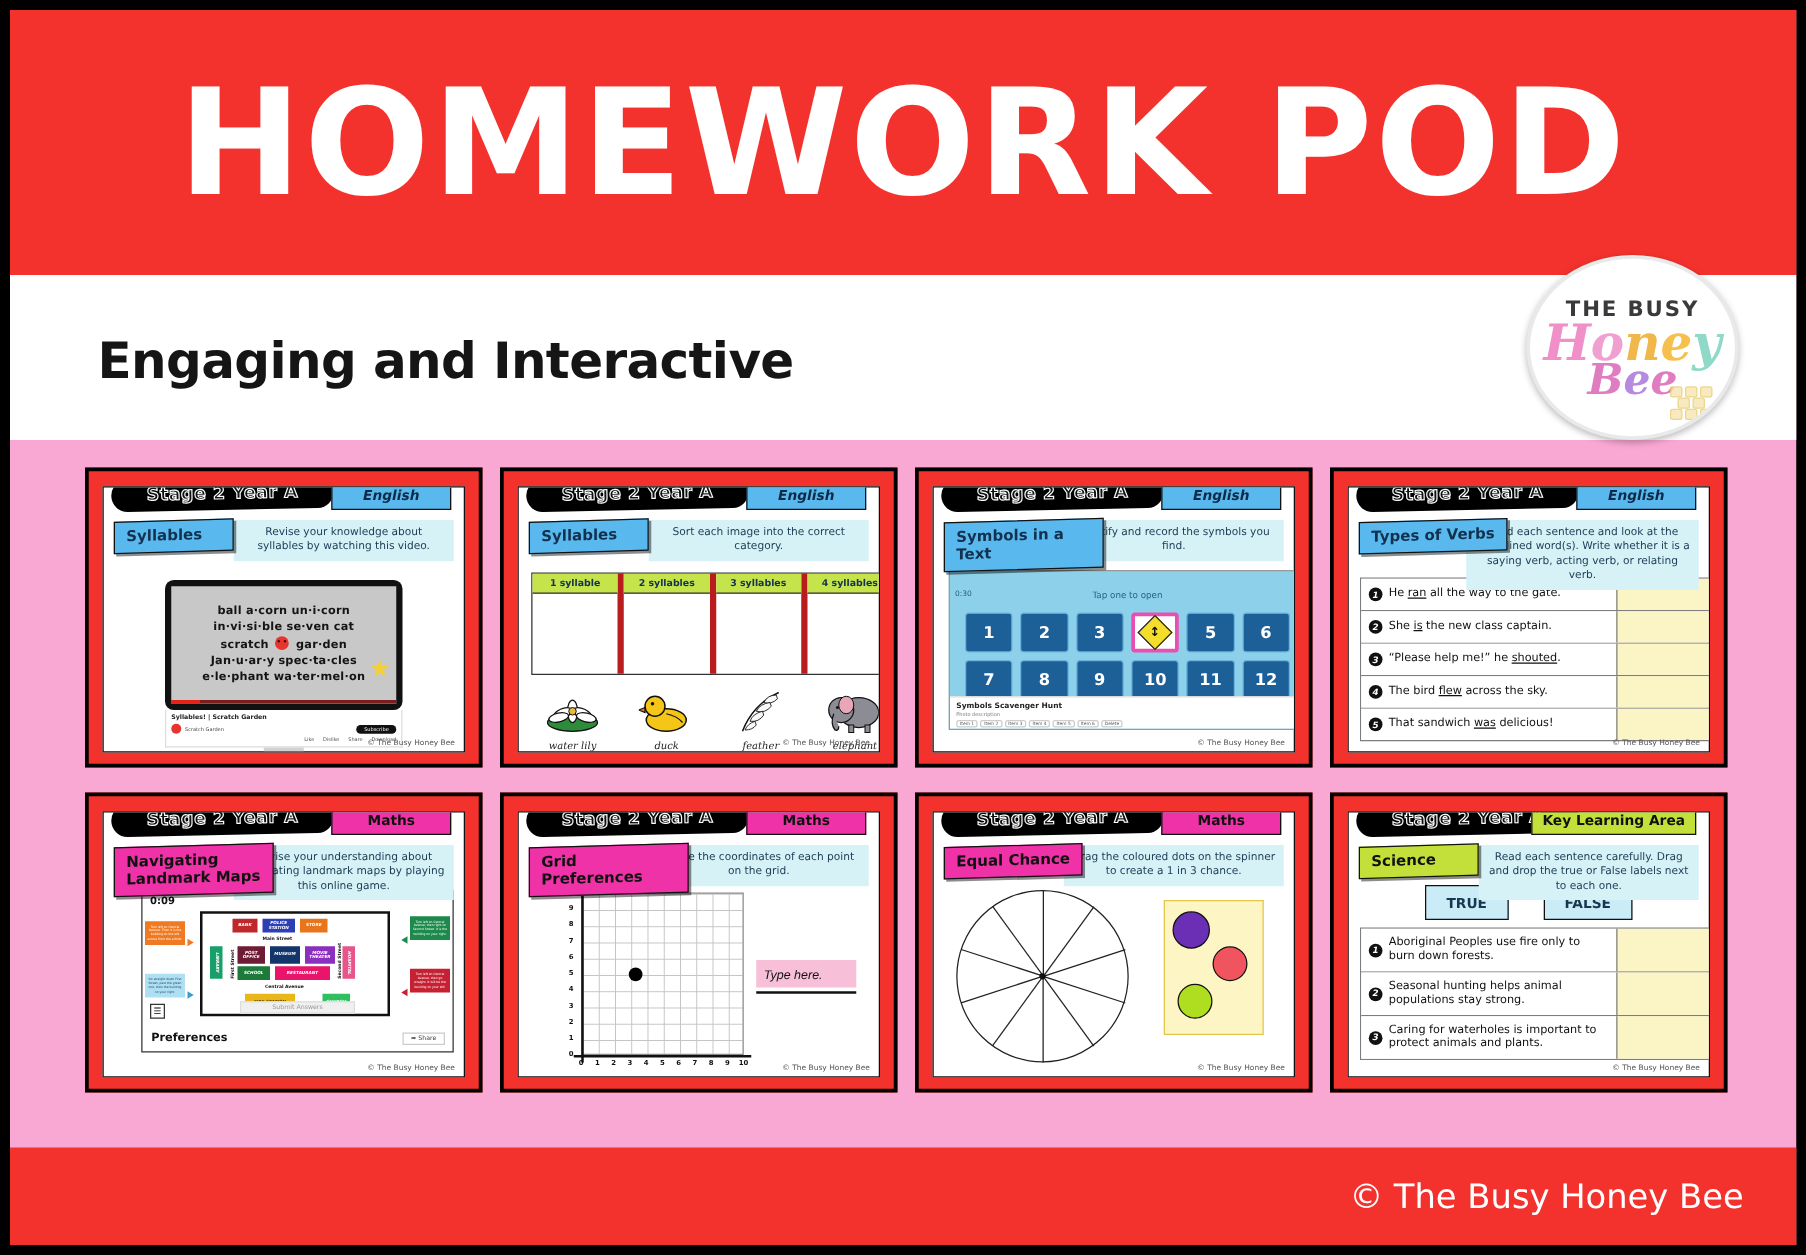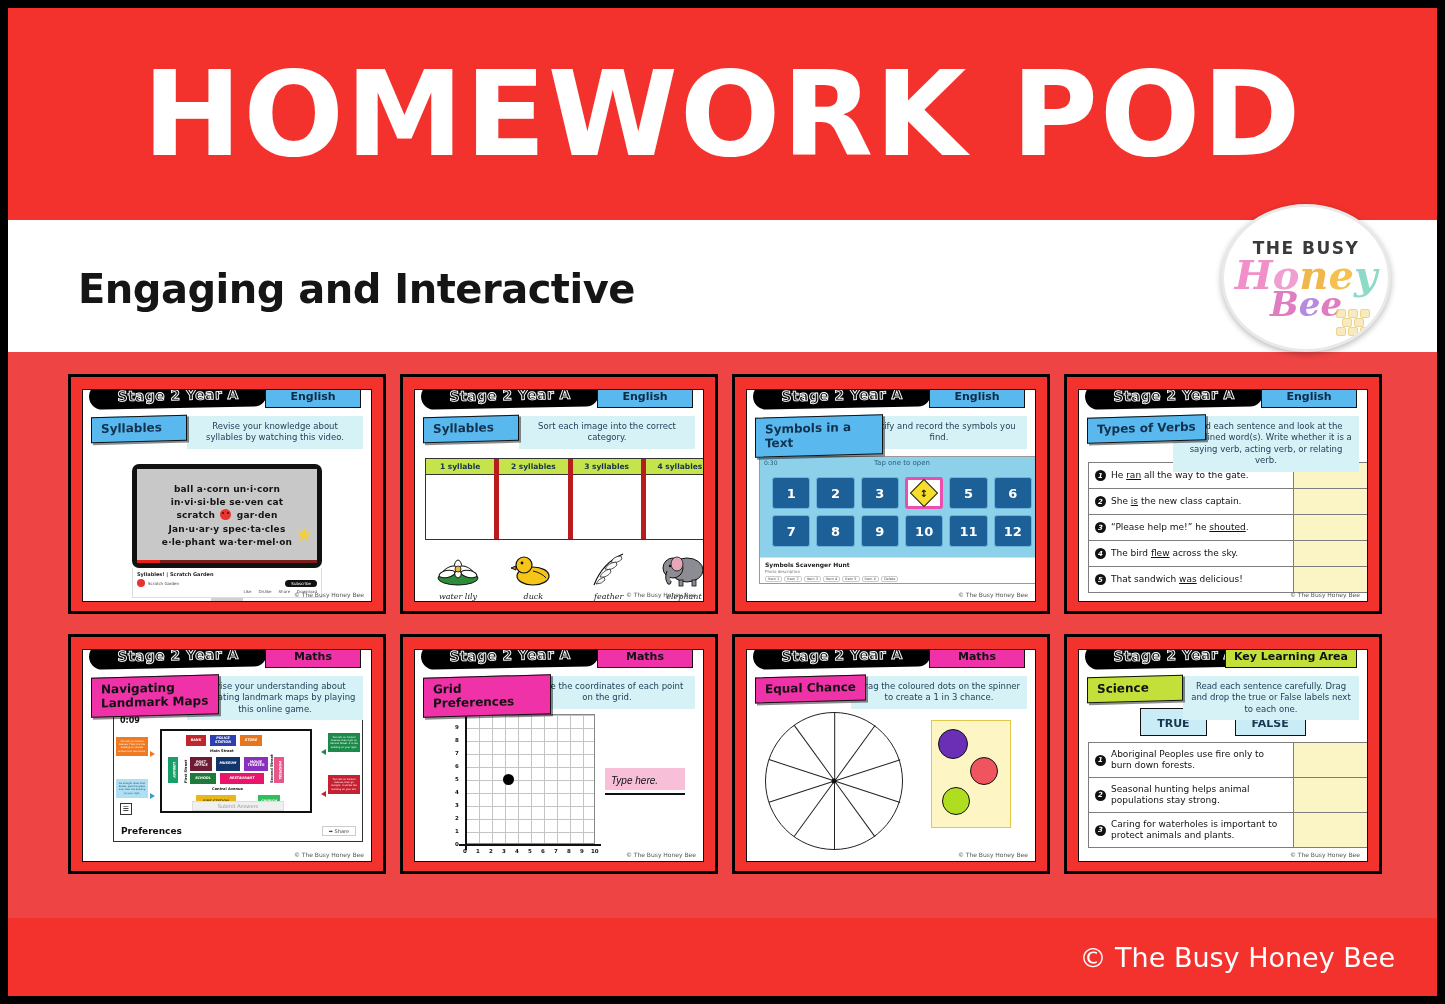--- a/index.html
+++ b/index.html
@@ -1,19 +1,19 @@
 <!DOCTYPE html>
 <html><head>
 <meta charset="utf-8">
 <style>
   * { box-sizing: border-box; margin:0; padding:0; }
   html,body { width:1445px; height:1004px; overflow:hidden; background:#000; }
   body { font-family:"Liberation Sans", sans-serif; }
 
-  .page { position:relative; width:1445px; height:1004px; background:#ef4444;
+  .page { position:relative; width:1445px; height:1004px; background:#f9a8d4;
           border:8px solid #000; }
 
   
   .banner { position:absolute; left:0; top:0; width:100%; height:212px;
             background:#f4322d; display:flex; align-items:center; justify-content:center; }
   .banner-title { color:#fff; font-weight:bold; font-size:118px; letter-spacing:2px;
                   font-family:"DejaVu Sans", sans-serif; line-height:1; }
 
   
   .subtitle-strip { position:absolute; left:0; top:212px; width:100%; height:132px; background:#fff; }
@@ -62,21 +62,21 @@
   .stage-pill span { font-size:14px; font-weight:bold; color:#111;
                      -webkit-text-stroke:0.9px #fff;
                      font-family:"DejaVu Sans", sans-serif; letter-spacing:.4px; }
 
   
   .subject-tab { position:absolute; right:10px; top:-6px; height:24px; min-width:96px;
                  border:1.5px solid #111; z-index:6; display:flex;
                  align-items:center; justify-content:center; padding:0 8px; }
   .subject-tab span { font-size:11px; font-weight:bold; color:#0e2a47;
                       font-family:"DejaVu Sans", sans-serif; }
-  .tab-english { background:#59b9ee; }
+  .tab-english { background:#59b9ee;font-style:italic; }
   .tab-maths   { background:#ef32a8; }
   .tab-kla     { background:#c3e03a; }
   .tab-maths span, .tab-kla span { color:#111; }
 
   
   .topic { position:absolute; left:8px; top:26px; min-width:96px; max-width:128px;
            border:1.5px solid #111; padding:5px 9px; transform:skewY(-1.6deg);
            z-index:5; box-shadow:2px 2px 0 rgba(0,0,0,.45); }
   .topic span { font-size:12px; font-weight:bold; color:#12314f; line-height:1.15;
                 display:block; font-family:"DejaVu Sans", sans-serif; }
@@ -136,21 +136,21 @@
   .pics { position:absolute; left:12px; top:160px; width:288px; display:flex;
           justify-content:space-between; }
   .pic { width:62px; text-align:center; }
   .pic-art { height:40px; display:flex; align-items:center; justify-content:center; }
   .pic-cap { font-size:8px; color:#222; font-style:italic; margin-top:2px;
              font-family:"DejaVu Serif", serif; }
 
   
   .game { position:absolute; left:12px; top:66px; width:286px; height:128px;
           background:#8cd0ea; border:1px solid #999; overflow:hidden; }
-  .game-top { height:12px; position:relative; }
+  .game-top { height:12px; position:relative;margin-top:13px; }
   .game-time { position:absolute; left:4px; top:2px; font-size:6px; color:#2a5d77;
                font-family:"DejaVu Sans", sans-serif; }
   .game-hint { text-align:center; font-size:7px; color:#2c6284; padding-top:2px;
                font-family:"DejaVu Sans", sans-serif; }
   .tiles { display:grid; grid-template-columns:repeat(6,1fr); gap:6px; padding:8px 12px 0 12px; }
   .tile { height:32px; background:#1d5f97; border:1.5px solid #6bb4dd; border-radius:3px;
           display:flex; align-items:center; justify-content:center; color:#fff;
           font-weight:bold; font-size:13px; font-family:"DejaVu Sans", sans-serif; }
   .tile.open { background:#fff; border:3px solid #e84fb0; }
   .sign { width:20px; height:20px; background:#f5dd2b; border:1.5px solid #222;

